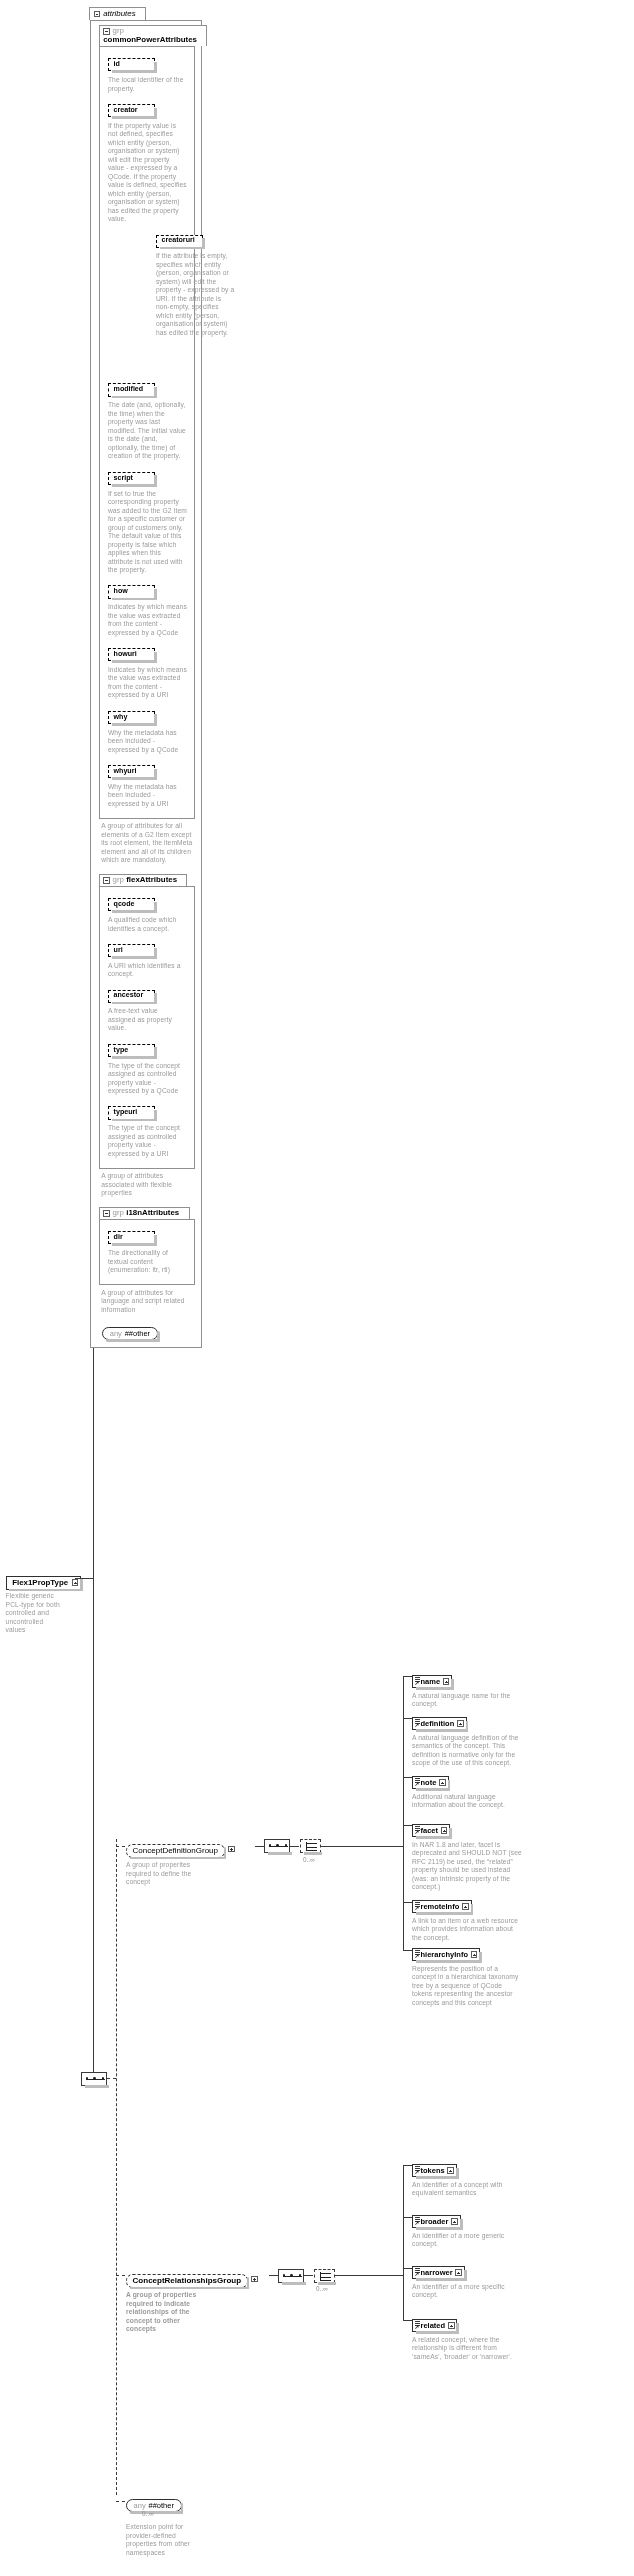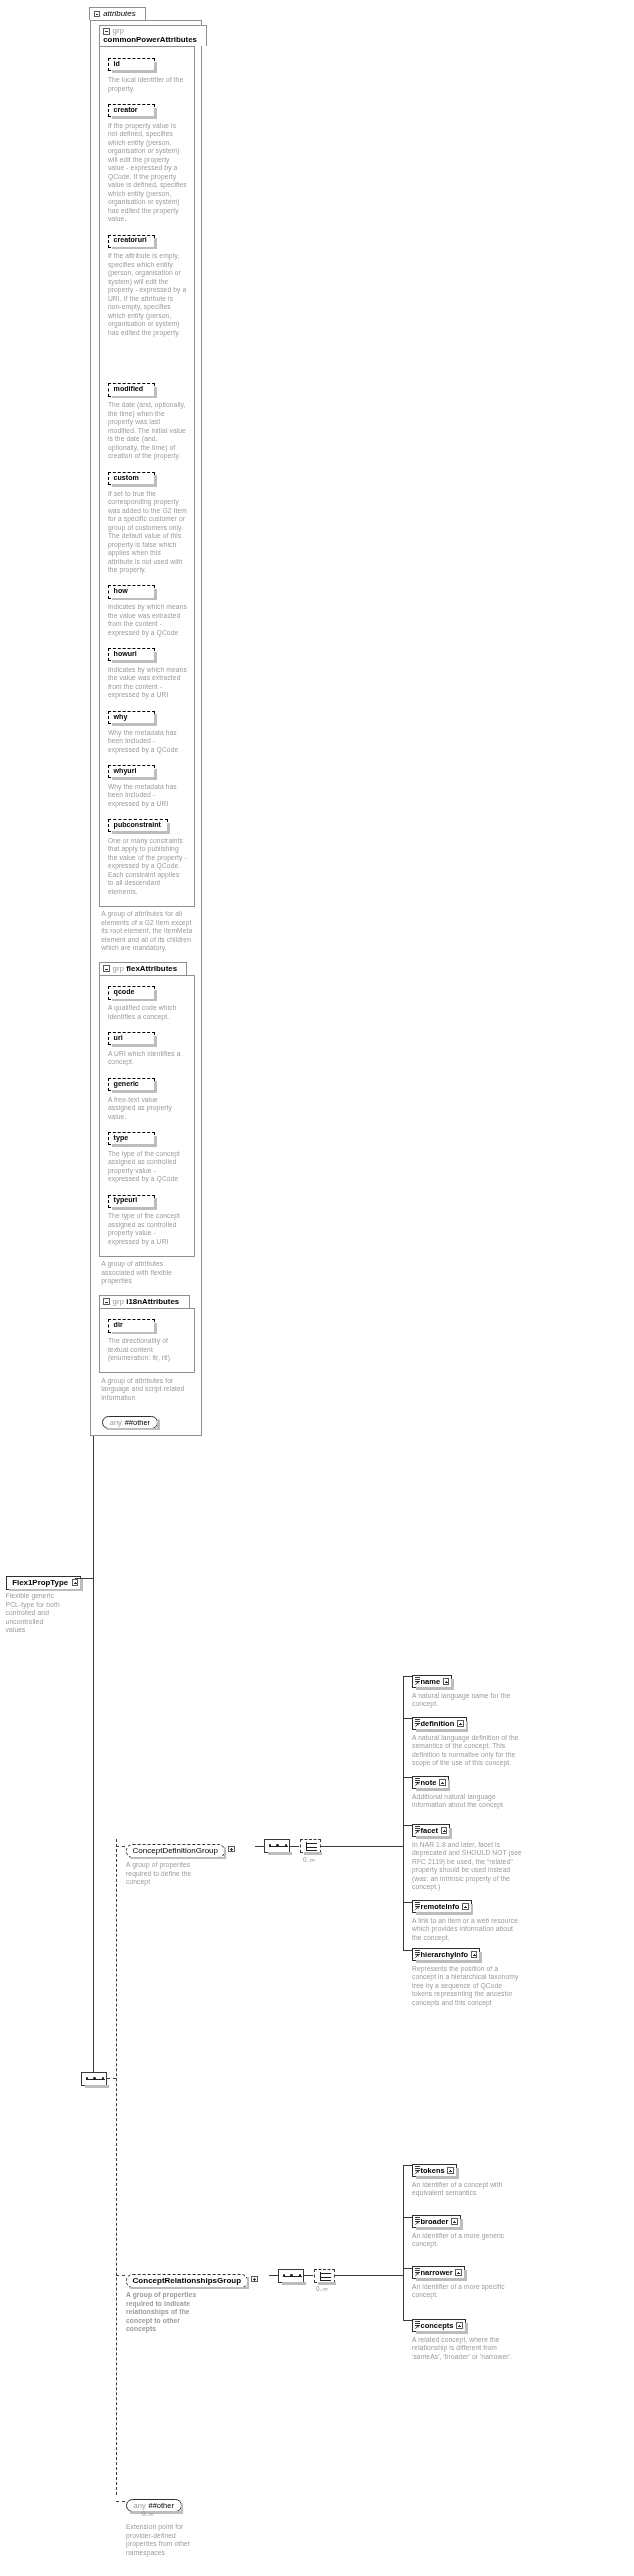--- a/index.html
+++ b/index.html
@@ -306,33 +306,32 @@
 
   <div class="abs" style="left:90px; top:1.9px; width:112px;">
     <div class="grp-tab">
       <span class="expander"></span><span style="font-style:italic; color:#000; font-size:7.9px;">attributes</span>
     </div>
     <div class="grp-panel" style="border-top-left-radius:0;">
       <div class="grp-body" id="groups-host">
           <div style="margin-bottom: 3.7px;"><div class="grp-tab"><span class="expander"></span><span class="grp-kw">grp</span> <span class="grp-nm">commonPowerAttributes</span></div><div class="grp-panel" style="padding: 4.7px 4.7px 4.7px 7.5px;">
               <div style="margin-bottom: 4.7px;"><div class="attr-box">id</div><div class="doc" style="margin-top: 4.7px; width: 79px;">The local identifier of the property.</div></div>
               <div style="margin-bottom: 4.7px;"><div class="attr-box">creator</div><div class="doc" style="margin-top: 4.7px; width: 79px;">If the property value is not defined, specifies which entity (person, organisation or system) will edit the property value - expressed by a QCode. If the property value is defined, specifies which entity (person, organisation or system) has edited the property value.</div></div>
-              <div style="margin-bottom: 4.7px;"><div class="attr-box">creatoruri</div><div class="doc" style="margin-top: 4.7px; width: 79px;">If the attribute is empty, specifies which entity (person, organisation or system) will edit the property - expressed by a URI. If the attribute is non-empty, specifies which entity (person, organisation or system) has edited the property.</div></div>
+              <div style="margin-bottom: 4.7px; margin-left: 48px;"><div class="attr-box">creatoruri</div><div class="doc" style="margin-top: 4.7px; width: 79px;">If the attribute is empty, specifies which entity (person, organisation or system) will edit the property - expressed by a URI. If the attribute is non-empty, specifies which entity (person, organisation or system) has edited the property.</div></div>
               <div style="margin-bottom: 4.7px; margin-top: 40px;"><div class="attr-box">modified</div><div class="doc" style="margin-top: 4.7px; width: 79px;">The date (and, optionally, the time) when the property was last modified. The initial value is the date (and, optionally, the time) of creation of the property.</div></div>
-              <div style="margin-bottom: 4.7px;"><div class="attr-box">custom</div><div class="doc" style="margin-top: 4.7px; width: 79px;">If set to true the corresponding property was added to the G2 Item for a specific customer or group of customers only. The default value of this property is false which applies when this attribute is not used with the property.</div></div>
+              <div style="margin-bottom: 4.7px;"><div class="attr-box">script</div><div class="doc" style="margin-top: 4.7px; width: 79px;">If set to true the corresponding property was added to the G2 Item for a specific customer or group of customers only. The default value of this property is false which applies when this attribute is not used with the property.</div></div>
               <div style="margin-bottom: 4.7px;"><div class="attr-box">how</div><div class="doc" style="margin-top: 4.7px; width: 79px;">Indicates by which means the value was extracted from the content - expressed by a QCode</div></div>
               <div style="margin-bottom: 4.7px;"><div class="attr-box">howuri</div><div class="doc" style="margin-top: 4.7px; width: 79px;">Indicates by which means the value was extracted from the content - expressed by a URI</div></div>
               <div style="margin-bottom: 4.7px;"><div class="attr-box">why</div><div class="doc" style="margin-top: 4.7px; width: 79px;">Why the metadata has been included - expressed by a QCode</div></div>
               <div style="margin-bottom: 4.7px;"><div class="attr-box">whyuri</div><div class="doc" style="margin-top: 4.7px; width: 79px;">Why the metadata has been included - expressed by a URI</div></div>
-              <div style="margin-bottom: 4.7px;"><div class="attr-box">pubconstraint</div><div class="doc" style="margin-top: 4.7px; width: 79px;">One or many constraints that apply to publishing the value of the property - expressed by a QCode. Each constraint applies to all descendant elements.</div></div>
             </div><div class="doc" style="margin: 3.7px 0px 0px 1.9px; width: 92px;">A group of attributes for all elements of a G2 Item except its root element, the itemMeta element and all of its children which are mandatory.</div></div>
           <div style="margin-bottom: 3.7px;"><div class="grp-tab"><span class="expander"></span><span class="grp-kw">grp</span> <span class="grp-nm">flexAttributes</span></div><div class="grp-panel" style="padding: 4.7px 4.7px 4.7px 7.5px;">
               <div style="margin-bottom: 4.7px;"><div class="attr-box">qcode</div><div class="doc" style="margin-top: 4.7px; width: 79px;">A qualified code which identifies a concept.</div></div>
               <div style="margin-bottom: 4.7px;"><div class="attr-box">uri</div><div class="doc" style="margin-top: 4.7px; width: 79px;">A URI which identifies a concept.</div></div>
-              <div style="margin-bottom: 4.7px;"><div class="attr-box">generic</div><div class="doc" style="margin-top: 4.7px; width: 79px;">A free-text value assigned as property value.</div></div>
+              <div style="margin-bottom: 4.7px;"><div class="attr-box">ancestor</div><div class="doc" style="margin-top: 4.7px; width: 79px;">A free-text value assigned as property value.</div></div>
               <div style="margin-bottom: 4.7px;"><div class="attr-box">type</div><div class="doc" style="margin-top: 4.7px; width: 79px;">The type of the concept assigned as controlled property value - expressed by a QCode</div></div>
               <div style="margin-bottom: 4.7px;"><div class="attr-box">typeuri</div><div class="doc" style="margin-top: 4.7px; width: 79px;">The type of the concept assigned as controlled property value - expressed by a URI</div></div>
             </div><div class="doc" style="margin: 3.7px 0px 0px 1.9px; width: 92px;">A group of attributes associated with flexible properties</div></div>
           <div style="margin-bottom: 3.7px;"><div class="grp-tab"><span class="expander"></span><span class="grp-kw">grp</span> <span class="grp-nm">i18nAttributes</span></div><div class="grp-panel" style="padding: 4.7px 4.7px 4.7px 7.5px;">
               <div style="margin-bottom: 4.7px;"><div class="attr-box">dir</div><div class="doc" style="margin-top: 4.7px; width: 79px;">The directionality of textual content (enumeration: ltr, rtl)</div></div>
             </div><div class="doc" style="margin: 3.7px 0px 0px 1.9px; width: 92px;">A group of attributes for language and script related information</div></div>
         </div>
       <div style="padding:0 5.6px 6.6px 11.2px;">
         <span class="anybox">
           <span class="any-kw">any</span>
@@ -496,21 +495,21 @@
           <span class="el-exp"></span>
         </span><div class="doc" style="width:112px;margin-top:3.7px;">An identifier of a more specific concept.</div></div>
       <div class="ln h" style="left: 403px; top: 2320px; width: 9.4px;"></div>
       <div class="abs" style="left: 412px; top: 2314px; width: 211px;"><span class="el-box">
           <span class="el-lines">
             <i></i>
             <i></i>
             <i></i>
           </span>
           <span class="el-arrow">↗</span>
-          <span class="el-label">concepts</span>
+          <span class="el-label">related</span>
           <span class="el-exp"></span>
         </span><div class="doc" style="width:112px;margin-top:3.7px;">A related concept, where the relationship is different from 'sameAs', 'broader' or 'narrower'.</div></div>
       <div class="ln dash-h" style="left: 116px; top: 2501px; width: 9.4px;"></div>
       <div class="abs" style="left: 126px; top: 2494px;"><span class="anybox">
           <span class="any-kw">any</span>
           <span class="any-nm">##other</span>
         </span><div class="doc" style="width:67px;margin-top:11.2px;">Extension point for provider-defined properties from other namespaces</div></div>
       <div class="occurs" style="left: 142px; top: 2510px;">0..∞</div>
     </div>
 

